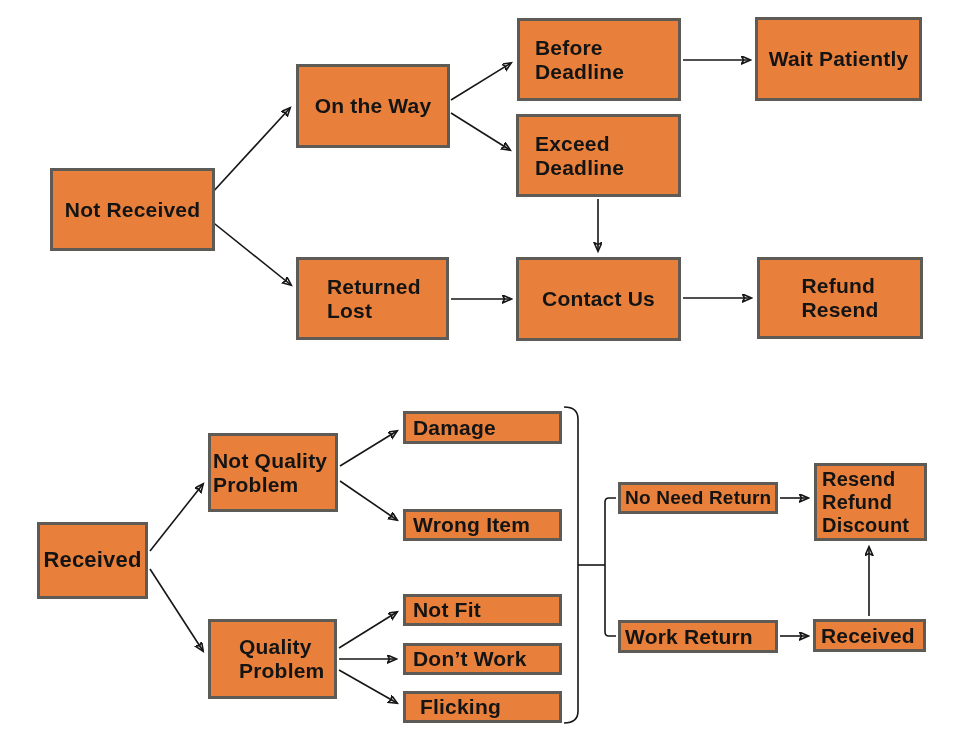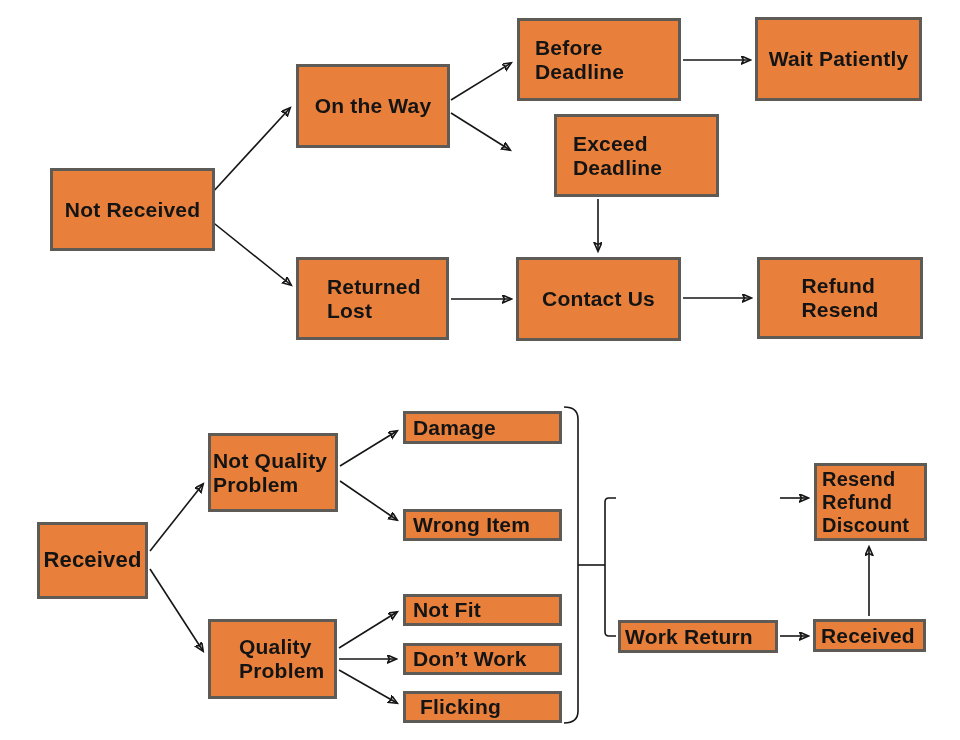--- a/index.html
+++ b/index.html
@@ -71,21 +71,21 @@
 
   <div class="node align-left text-left p15" style="left:517px;top:18px;width:164px;height:83px;">
     <span class="lbl">Before
 Deadline</span>
   </div>
 
   <div class="node" style="left:755px;top:17px;width:167px;height:84px;">
     <span class="lbl">Wait Patiently</span>
   </div>
 
-  <div class="node align-left text-left p16" style="left:516px;top:114px;width:165px;height:83px;margin-left:38px;">
+  <div class="node align-left text-left p16" style="left:516px;top:114px;width:165px;height:83px;">
     <span class="lbl">Exceed
 Deadline</span>
   </div>
 
   <div class="node align-left text-left p13" style="left:296px;top:257px;width:153px;height:83px;">
     <span class="lbl">Returned
 Lost</span>
   </div>
 
   <div class="node" style="left:516px;top:257px;width:165px;height:84px;">
@@ -124,20 +124,23 @@
   </div>
 
   <div class="node align-left p7" style="left:403px;top:594px;width:159px;height:32px;">
     <span class="lbl">Not Fit</span>
   </div>
 
   <div class="node align-left p14" style="left:403px;top:691px;width:159px;height:32px;">
     <span class="lbl">Flicking</span>
   </div>
 
+  <div class="node align-left fs19 p4" style="left:618px;top:482px;width:160px;height:32px;">
+    <span class="lbl">No Need Return</span>
+  </div>
 
   <div class="node align-left p4" style="left:618px;top:620px;width:160px;height:33px;">
     <span class="lbl">Work Return</span>
   </div>
 
   <div class="node align-left text-left fs20 p5" style="left:814px;top:463px;width:113px;height:78px;">
     <span class="lbl">Resend
 Refund
 Discount</span>
   </div>

